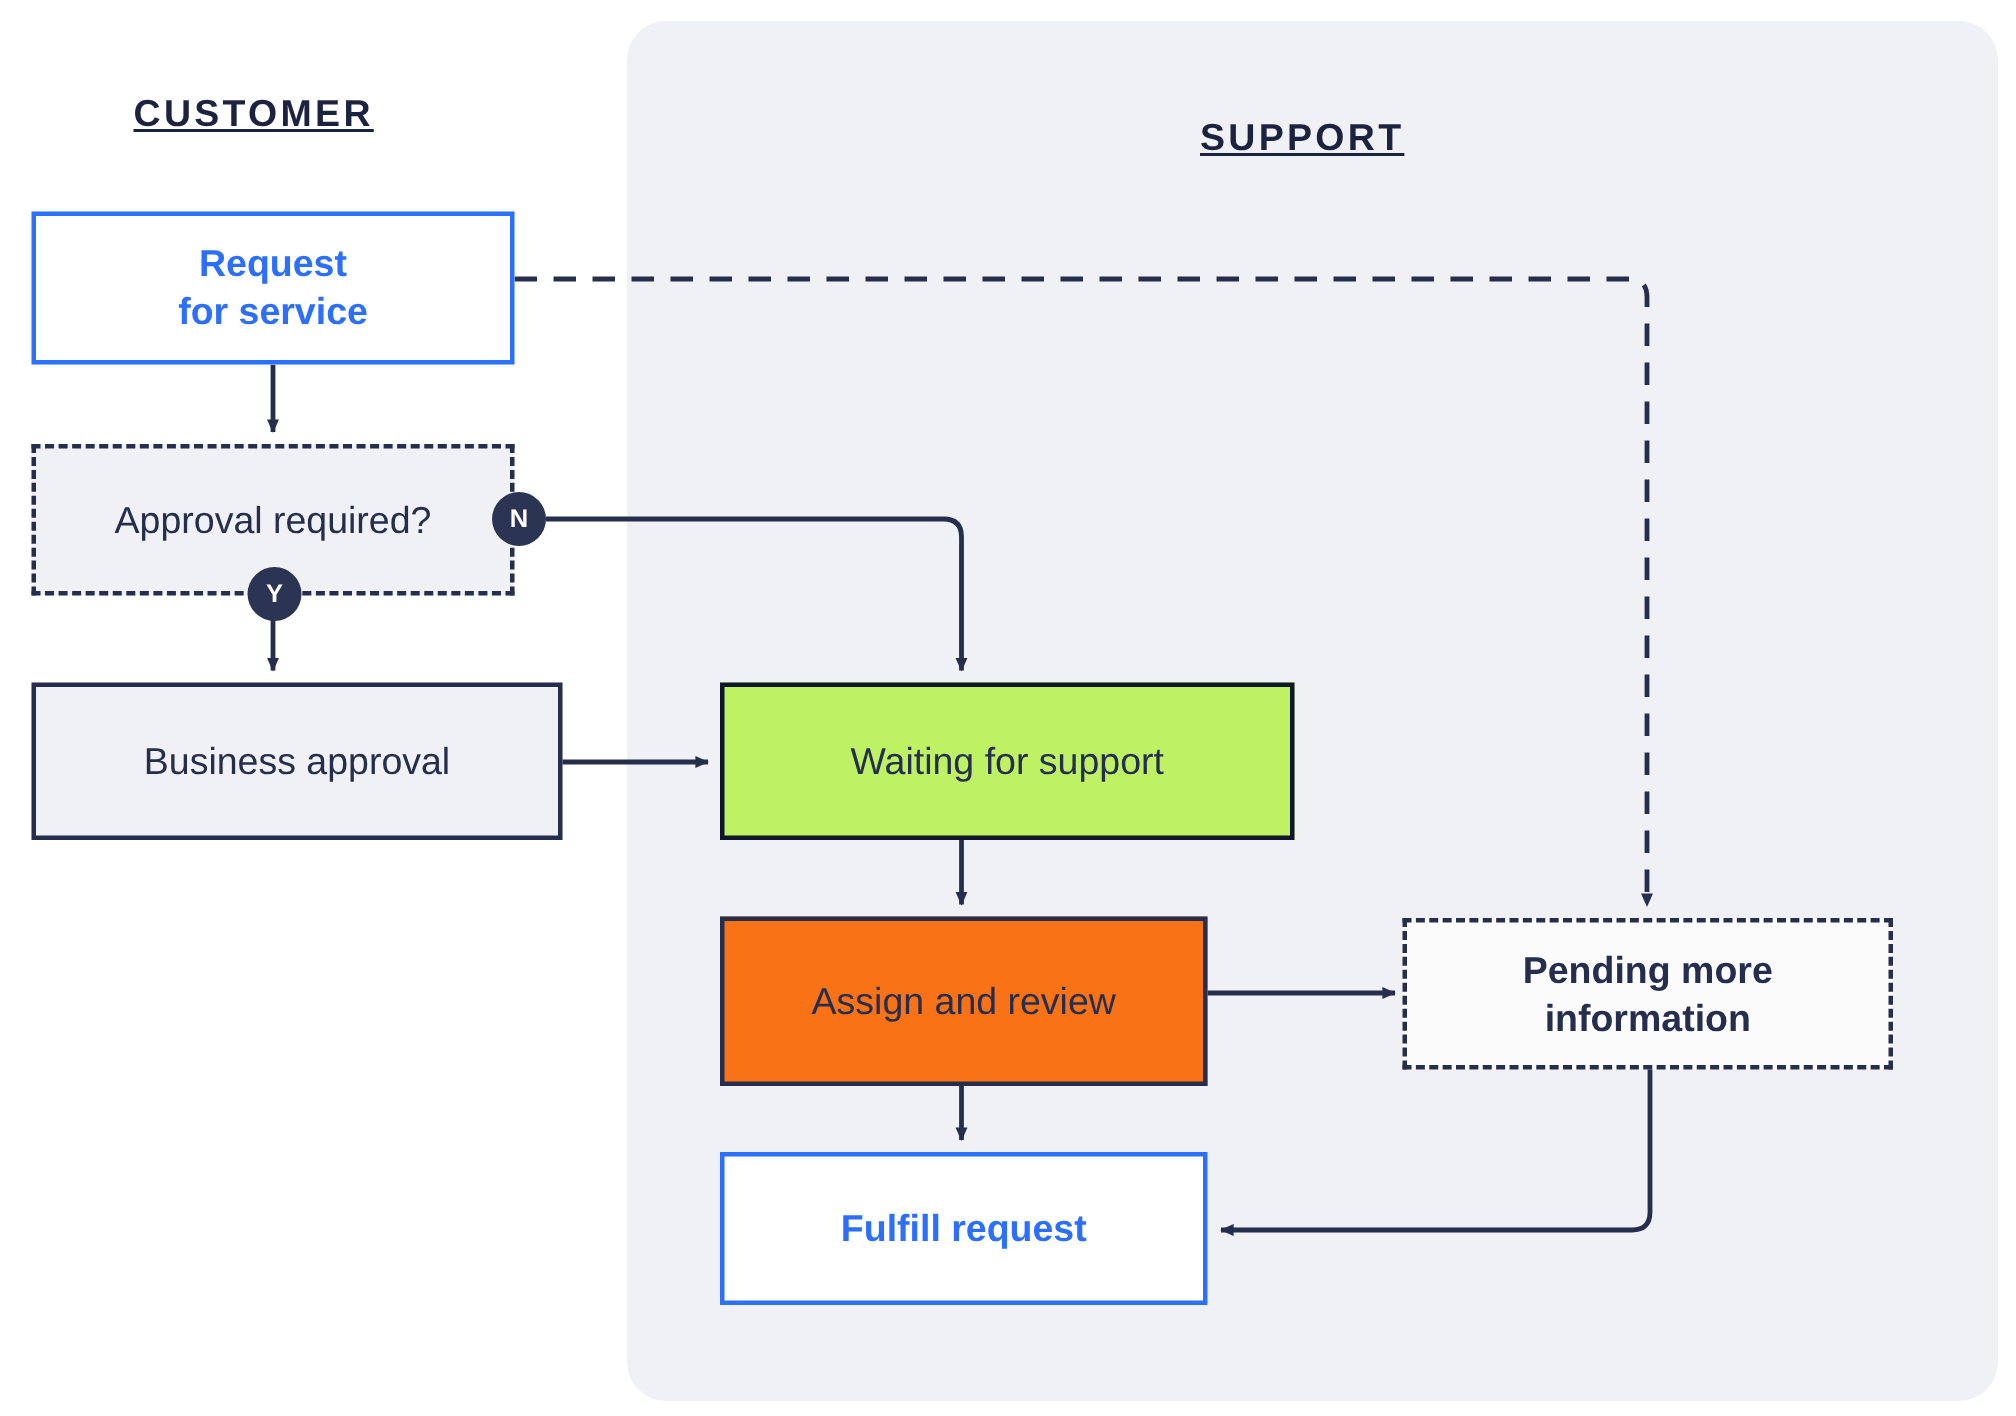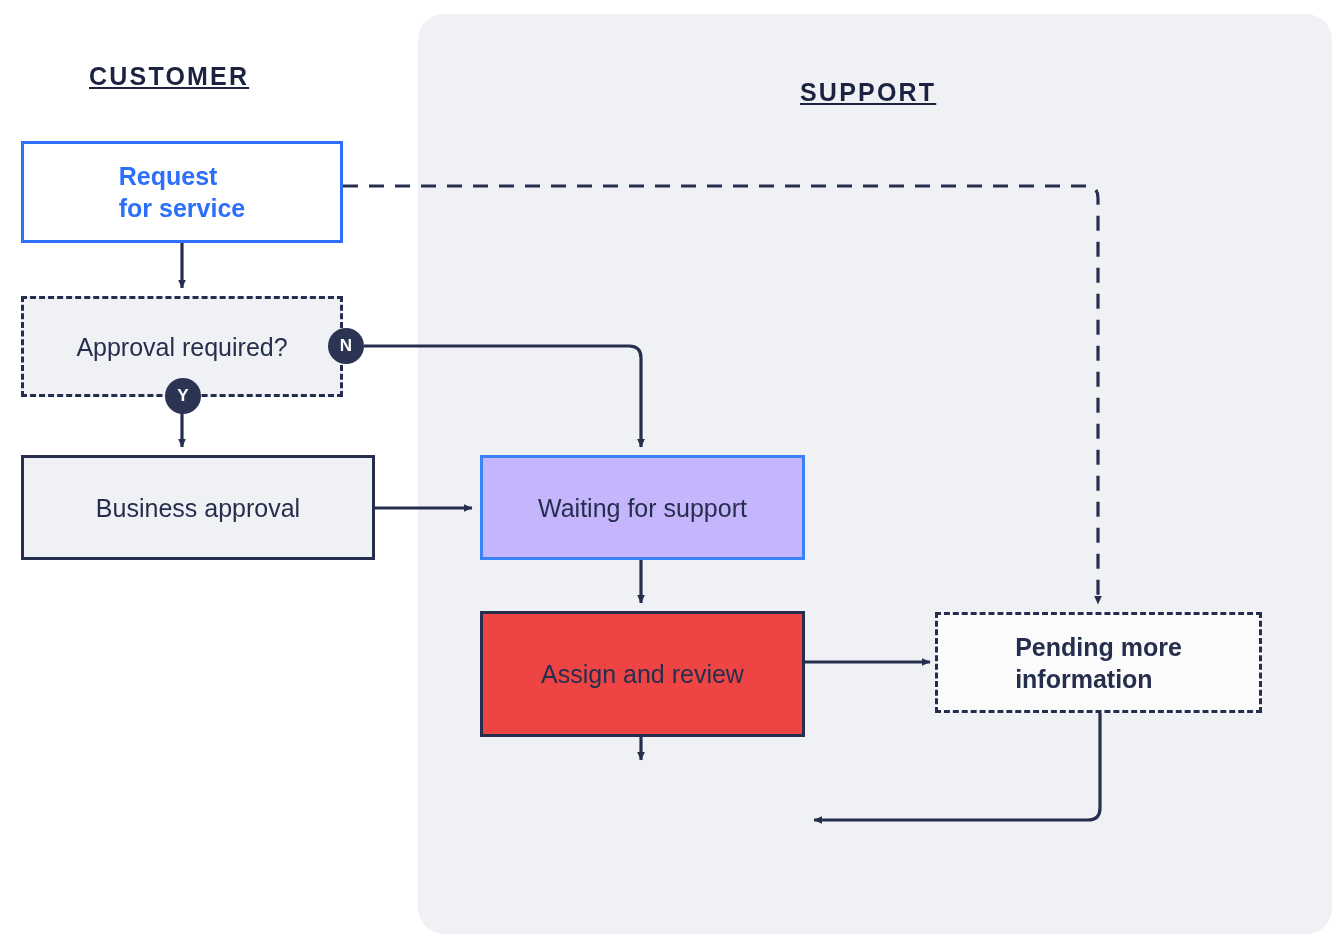--- a/index.html
+++ b/index.html
@@ -1,20 +1,20 @@
 <!DOCTYPE html>
 <html><head>
 <meta charset="utf-8">
 <style>
   html,body{margin:0;padding:0;}
   body{width:1344px;height:944px;background:#ffffff;font-family:"Liberation Sans",sans-serif;overflow:hidden;}
   #stage{position:relative;width:1344px;height:944px;}
   .panel{position:absolute;border-radius:26px;}
   .lane-title{position:absolute;font-weight:bold;letter-spacing:2.2px;font-size:25px;color:#1c2340;white-space:nowrap;text-decoration:underline;}
-  .node{position:absolute;box-sizing:border-box;display:flex;align-items:center;justify-content:center;line-height:1.28;font-size:25px;}
+  .node{position:absolute;box-sizing:border-box;display:flex;align-items:center;justify-content:center;text-align:center;line-height:1.28;font-size:25px;}
   .svg-layer{position:absolute;left:0;top:0;width:1344px;height:944px;}
   .badge{position:absolute;width:36px;height:36px;border-radius:50%;display:flex;align-items:center;justify-content:center;color:#ffffff;font-weight:bold;font-size:17px;}
 </style>
 </head>
 <body>
 
 <div id="stage">
 
   <div class="panel" style="left:418px;top:14px;width:914px;height:920px;background:#f0f1f4;"></div>
 
@@ -55,35 +55,38 @@
   </div>
 
   <div class="node" style="left:21px;top:296px;width:322px;height:101px;background:#f0f1f4;border:3px dashed #262e4e;color:#262e4e;">
     <span>Approval required?</span>
   </div>
 
   <div class="node" style="left:21px;top:455px;width:354px;height:105px;background:#f0f1f4;border:3px solid #262e4e;color:#262e4e;">
     <span>Business approval</span>
   </div>
 
-  <div class="node" style="left:480px;top:455px;width:325px;height:105px;background:#c4b5fd;border:3px solid #3b82f6;color:#262e4e;">
+  <div class="node" style="left:480px;top:455px;width:383px;height:105px;background:#bef264;border:3px solid #0f172a;color:#262e4e;">
     <span>Waiting for support</span>
   </div>
 
-  <div class="node" style="left:480px;top:611px;width:325px;height:126px;background:#ef4444;border:3px solid #262e4e;color:#262e4e;">
+  <div class="node" style="left:480px;top:611px;width:325px;height:113px;background:#f97316;border:3px solid #262e4e;color:#262e4e;">
     <span>Assign and review</span>
   </div>
 
   <div class="node" style="left:935px;top:612px;width:327px;height:101px;background:#fbfbfc;border:3px dashed #262e4e;color:#262e4e;font-weight:bold;">
     <div>
       <div>Pending more</div>
       <div>information</div>
     </div>
   </div>
 
+  <div class="node" style="left:480px;top:768px;width:325px;height:102px;background:#ffffff;border:3px solid #2b6ffb;color:#2b6ffb;font-weight:bold;">
+    <span>Fulfill request</span>
+  </div>
 
   <div class="badge" style="left:328px;top:328px;background:#2b3452;">
     <span>N</span>
   </div>
 
   <div class="badge" style="left:165px;top:378px;background:#2b3452;">
     <span>Y</span>
   </div>
 
 </div>

